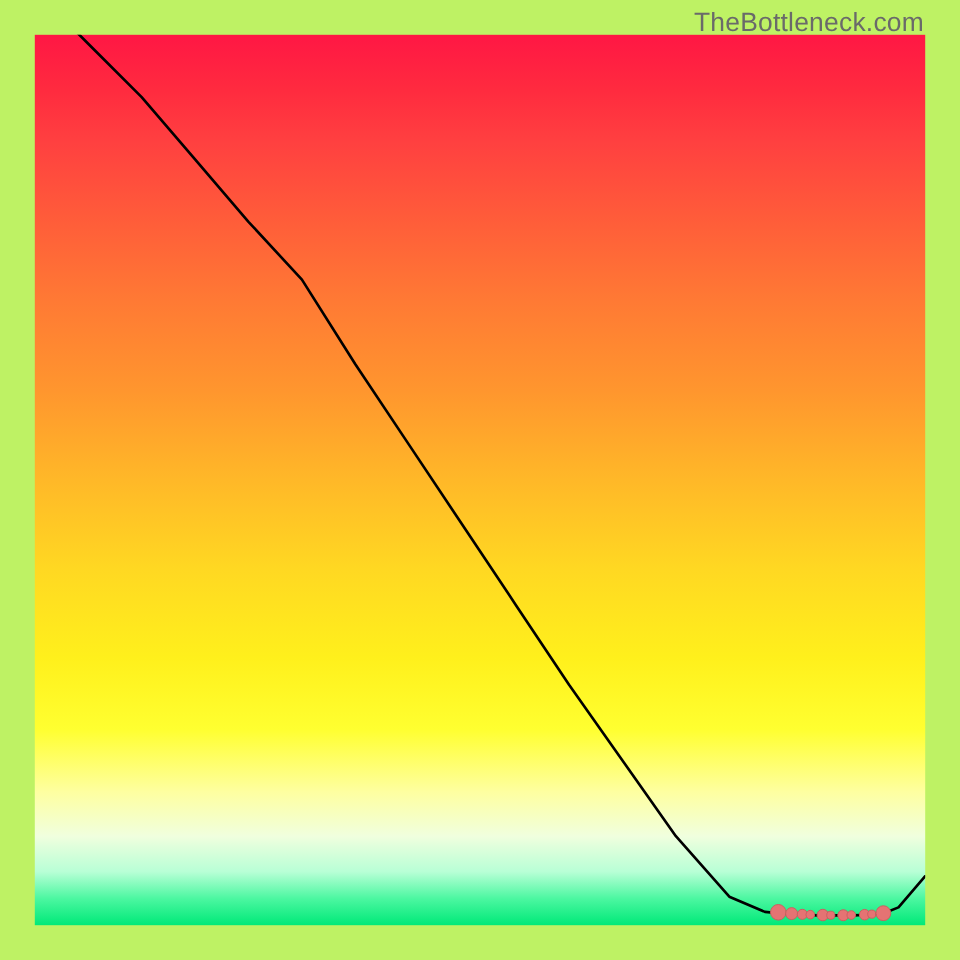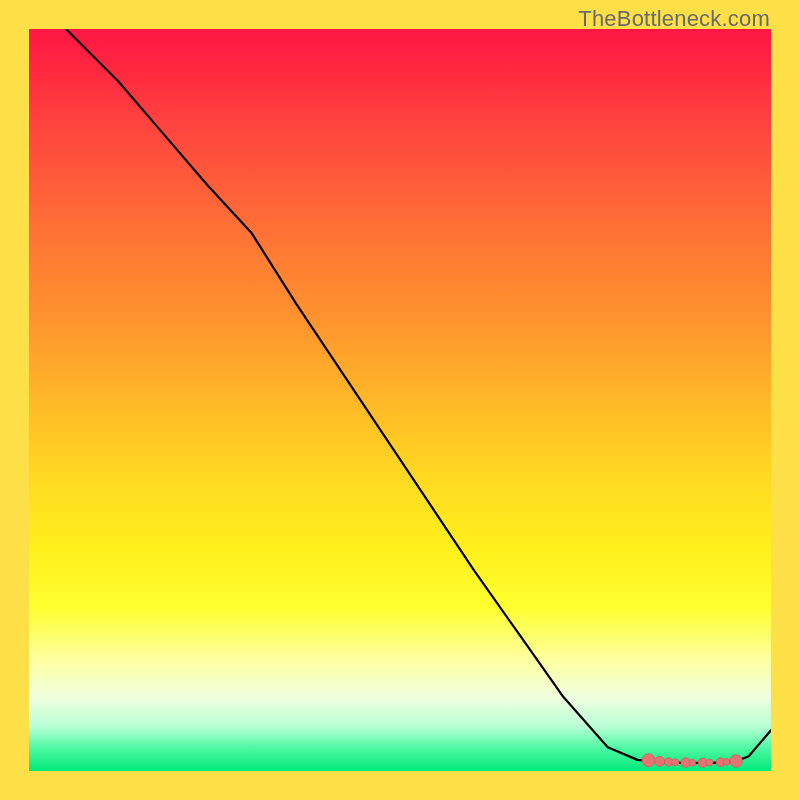--- a/index.html
+++ b/index.html
@@ -10,21 +10,21 @@
     background: #000;
     overflow: hidden;
     font-family: Arial, Helvetica, sans-serif;
   }
   .frame {
     position: absolute;
     left: 0;
     top: 0;
     width: 800px;
     height: 800px;
-    background: #fde047;
+    background: #bef264;
   }
   .plot {
     position: absolute;
     left: 29px;
     top: 29px;
     width: 742px;
     height: 742px;
     background: linear-gradient(to bottom,
       #ff1744 0%,
       #ff2a3f 6%,

